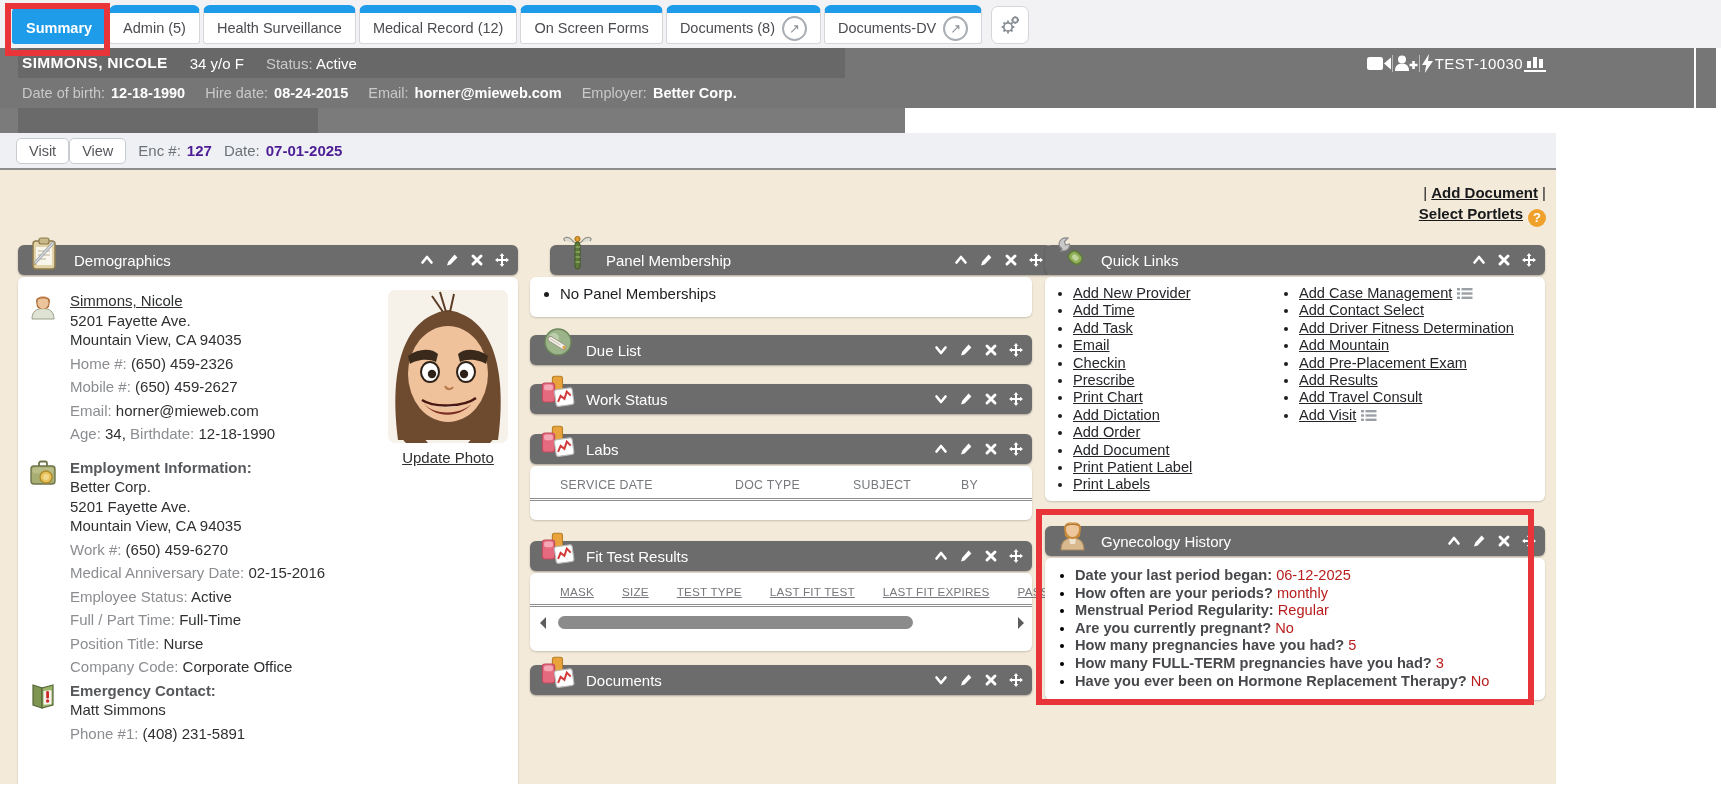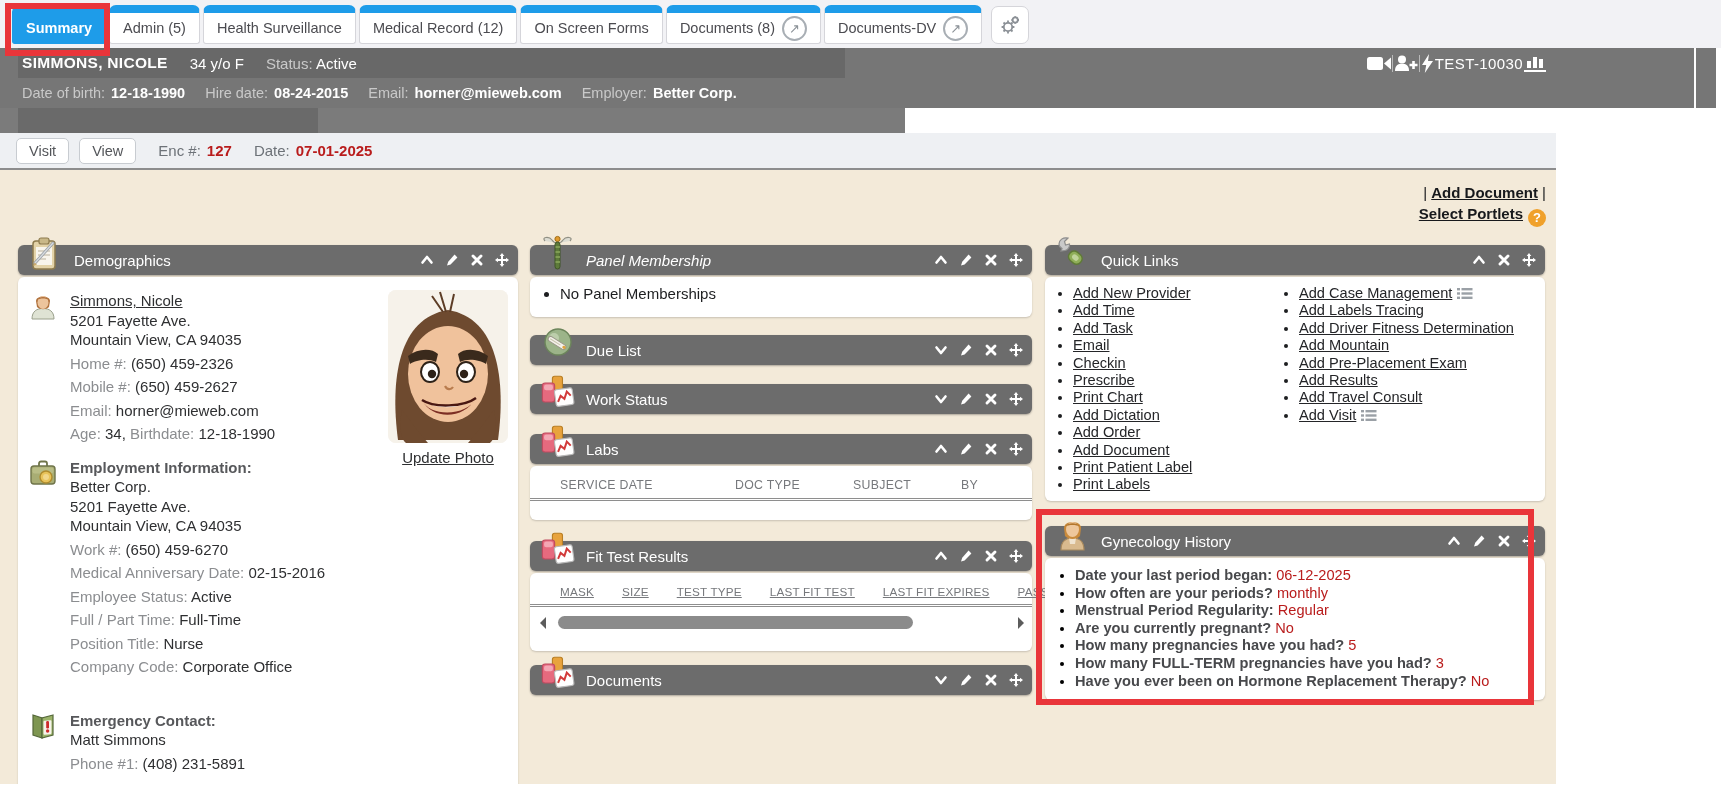--- a/index.html
+++ b/index.html
@@ -24,25 +24,25 @@
   .banner-row2 .pair{display:flex;gap:6px;}
   .banner-row2 .bval{font-weight:bold;}
   .banner-icons{position:absolute;right:170px;top:0;height:30px;display:flex;align-items:center;gap:1px;z-index:2;}
   .bsep{width:1px;height:17px;background:#b9b9b9;}
   .pid{font-size:15px;letter-spacing:.4px;}
   .banner-divline{position:absolute;left:1694px;top:0;width:2px;height:60px;background:#fdfdfd;}
   .substrip{position:absolute;left:0;top:108px;width:905px;height:25px;background:#7b7b7b;}
   .substrip .darker{position:absolute;left:18px;top:0;width:300px;height:25px;background:#6a6a6a;}
 
   
-  .visitbar{position:absolute;left:0;top:133px;width:1556px;height:35px;background:#eef0f3;display:flex;align-items:center;gap:10px;padding-left:16px;box-sizing:border-box;}
+  .visitbar{position:absolute;left:0;top:133px;width:1556px;height:35px;background:#eef0f3;display:flex;align-items:center;padding-left:16px;box-sizing:border-box;}
   .btn{background:#fff;border:1px solid #c8ccd1;border-radius:5px;padding:4px 12px;font-size:14.5px;color:#54565a;cursor:pointer;}
   .vpair{display:flex;gap:6px;margin-left:12px;font-size:15px;}
   .vlabel{color:#6d7278;}
-  .vval{color:#b91c1c;font-weight:bold;}
+  .vval{color:#4c1d95;font-weight:bold;}
 
   
   .content{position:absolute;left:0;top:168px;width:1556px;height:628px;background:#f3ead9;border-top:2px solid #8d8d8d;box-sizing:border-box;}
   .hdr-links{position:absolute;top:12px;right:10px;text-align:right;font-size:15px;color:#17191c;line-height:21px;}
   .hdr-links .ul{text-decoration:underline;font-weight:bold;cursor:pointer;}
   .helpdot{display:inline-block;width:18px;height:18px;border-radius:50%;background:#f0a12b;color:#fff;font-weight:bold;font-size:13px;line-height:18px;text-align:center;vertical-align:-3px;margin-left:5px;cursor:pointer;}
 
   .ph{position:absolute;height:30px;background:#6c6c6c;border-radius:6px;color:#fff;font-size:15px;display:flex;align-items:center;padding-left:56px;box-sizing:border-box;box-shadow:0 1px 2px rgba(0,0,0,.3);}
   .picon{position:absolute;left:9px;top:-10px;width:37px;height:37px;}
   .controls{position:absolute;right:9px;top:0;height:30px;display:flex;align-items:center;gap:11px;}
@@ -332,37 +332,37 @@
           <div>Mountain View, CA 94035</div>
           <div class="fieldline"><span class="dlabel">Work #:</span> <span>(650) 459-6270</span></div>
           <div class="fieldline"><span class="dlabel">Medical Anniversary Date:</span> <span>02-15-2016</span></div>
           <div class="fieldline"><span class="dlabel">Employee Status:</span> <span>Active</span></div>
           <div class="fieldline"><span class="dlabel">Full / Part Time:</span> <span>Full-Time</span></div>
           <div class="fieldline"><span class="dlabel">Position Title:</span> <span>Nurse</span></div>
           <div class="fieldline"><span class="dlabel">Company Code:</span> <span>Corporate Office</span></div>
         </div>
       </div>
 
-      <div class="dsec" style="margin-top:34px;">
+      <div class="dsec" style="margin-top:4px;">
         <svg width="30" height="30" viewBox="0 0 30 30">
           <path d="M5 4 L14 7 V27 L5 24 Z" fill="#7e9651" stroke="#55683a" stroke-width="1.2"></path>
           <path d="M25 4 L14 7 V27 L25 24 Z" fill="#9ab268" stroke="#55683a" stroke-width="1.2"></path>
           <rect x="15.5" y="8.5" width="8" height="14" rx="1" fill="#f6f3ea" transform="skewY(-6) translate(0,3)"></rect>
           <rect x="18.2" y="10" width="2.8" height="7.5" rx="1.2" fill="#cc2a2a"></rect>
           <circle cx="19.6" cy="20" r="1.7" fill="#cc2a2a"></circle>
         </svg>
         <div class="txt">
           <div class="dheading">Emergency Contact:</div>
           <div>Matt Simmons</div>
           <div class="fieldline"><span class="dlabel">Phone #1:</span> <span>(408) 231-5891</span></div>
         </div>
       </div>
     </div>
 
-    <div class="ph" style="left:530px;top:75px;width:502px;font-style:italic;">
+    <div class="ph" style="left:550px;top:75px;width:502px;">
       <svg class="picon" viewBox="0 0 37 37">
         <path d="M6 6 C2 2 10 1 13 5 C15 8 17 8 18 8" fill="#dcdcd2" stroke="#8f8f83" stroke-width="1.2"></path>
         <path d="M31 6 C35 2 27 1 24 5 C22 8 20 8 19 8" fill="#dcdcd2" stroke="#8f8f83" stroke-width="1.2"></path>
         <circle cx="18.5" cy="4" r="2.6" fill="#e09a2e" stroke="#a06e18" stroke-width="1"></circle>
         <rect x="16" y="7" width="5" height="27" rx="2.5" fill="#5d7a3a" stroke="#3f5526" stroke-width="1"></rect>
         <path d="M16.5 12 H21 M16.5 17 H21 M16.5 22 H21 M16.5 27 H21" stroke="#8aa85c" stroke-width="1.6"></path>
       </svg>
       <span>Panel Membership</span>
       <span class="controls">
         <svg class="ci" viewBox="0 0 14 14">
@@ -553,21 +553,21 @@
           <li><a>Add Dictation</a></li>
           <li><a>Add Order</a></li>
           <li><a>Add Document</a></li>
           <li><a>Print Patient Label</a></li>
           <li><a>Print Labels</a></li>
         </ul>
         <ul class="ql">
           <li><a>Add Case Management</a><svg class="micon" viewBox="0 0 16 13">
                 <use href="#g-menu"></use>
               </svg></li>
-          <li><a>Add Labels Tracing</a></li>
+          <li><a>Add Contact Select</a></li>
           <li><a>Add Driver Fitness Determination</a></li>
           <li><a>Add Mountain</a></li>
           <li><a>Add Pre-Placement Exam</a></li>
           <li><a>Add Results</a></li>
           <li><a>Add Travel Consult</a></li>
           <li><a>Add Visit</a><svg class="micon" viewBox="0 0 16 13">
                 <use href="#g-menu"></use>
               </svg></li>
         </ul>
       </div>

